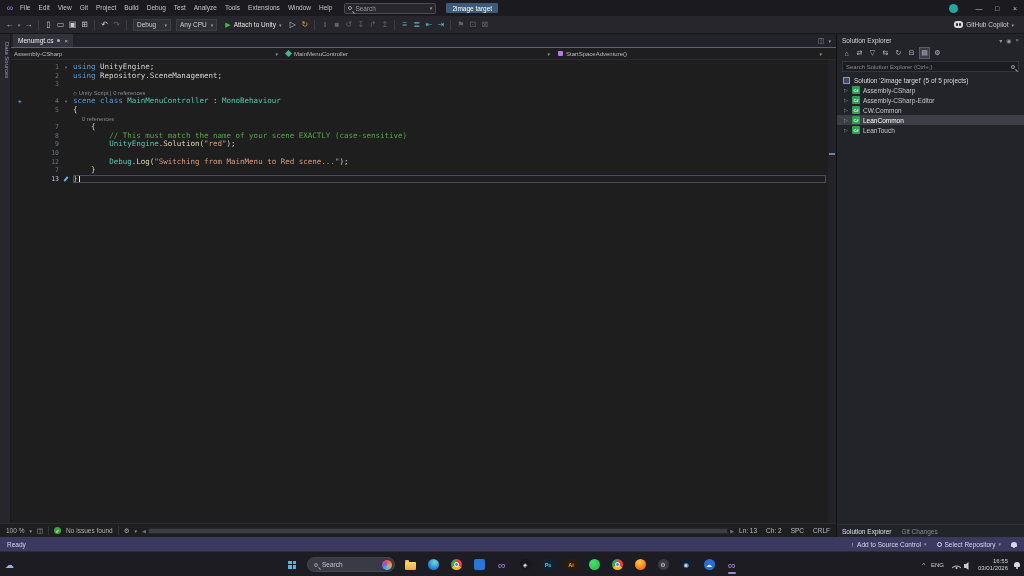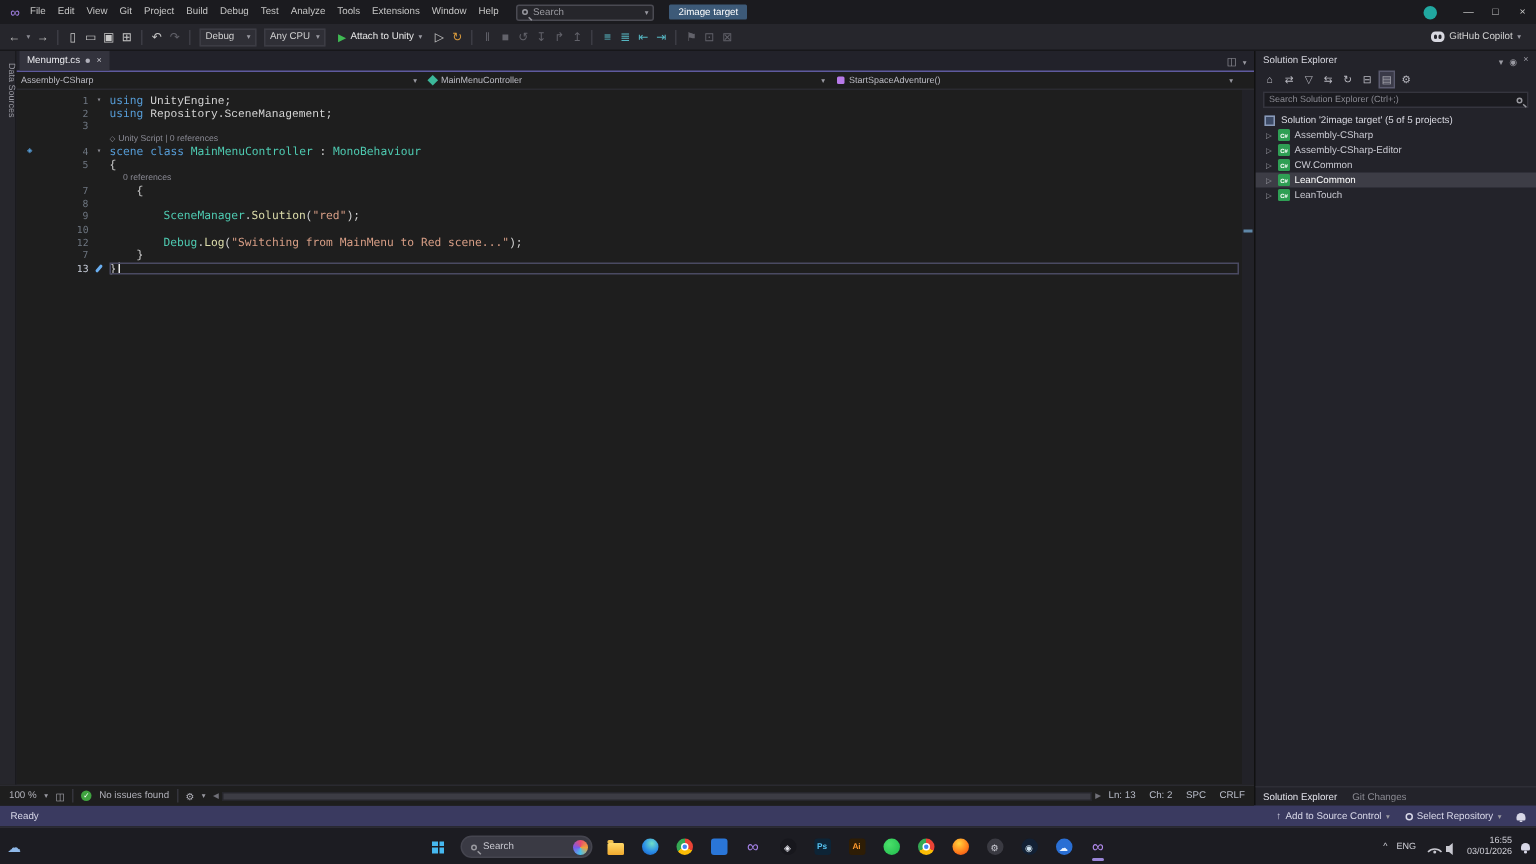--- a/index.html
+++ b/index.html
@@ -61,21 +61,21 @@
   
   #code{flex:1;position:relative;padding-top:3px;overflow:hidden;}
   .crow{display:flex;height:8.6px;line-height:8.6px;font-family:"DejaVu Sans Mono",monospace;font-size:7.5px;padding-left:11px;}
   .c-badge{width:22px;display:flex;align-items:center;flex:0 0 auto;}
   .badge-ic{color:#569cd6;font-size:6px;margin-left:7px;}
   .c-num{width:26px;text-align:right;color:#6e7681;font-size:6.5px;flex:0 0 auto;}
   .crow.current .c-num{color:#c6ccd8;}
   .c-fold{width:14px;color:#8a8a92;font-size:5px;display:flex;align-items:center;justify-content:center;flex:0 0 auto;}
   .c-code{flex:1;white-space:pre;margin-right:10px;}
   .crow.current .c-code{outline:1px solid #4a4a62;outline-offset:-1px;}
-  .kw{color:#569cd6;} .cls{color:#4ec9b0;} .mth{color:#dcdcaa;} .str{color:#d69d85;} .com{color:#57a64a;} .pl{color:#d4d4d4;font-family:Liberation Mono, monospace;}
+  .kw{color:#569cd6;} .cls{color:#4ec9b0;} .mth{color:#dcdcaa;} .str{color:#d69d85;} .com{color:#57a64a;} .pl{color:#d4d4d4;}
   .c-code.lens{font-family:"Liberation Sans",sans-serif;font-size:5.8px;color:#8a8a94;line-height:9px;}
   .lens-ic{margin-right:2px;font-size:5px;color:#8a8a94;}
   .caret{display:inline-block;width:1px;height:7px;background:#eaeaea;vertical-align:middle;margin-left:1px;}
   .sdriver{display:inline-block;width:2px;height:6px;background:#6aaef0;transform:rotate(40deg);border-radius:1px;}
   #vscroll{position:absolute;right:0;top:0;bottom:0;width:8px;background:#222228;}
   #vscroll .mark{position:absolute;left:1px;right:1px;top:20%;height:2px;background:#5f87a8;}
 
   
   #editor-status{height:14px;background:#1e1e1e;border-top:1px solid #2a2a30;display:flex;align-items:center;
     font-size:6.5px;color:#b0b0b8;padding:0 6px;gap:5px;flex:0 0 auto;}
@@ -316,27 +316,27 @@
             <div class="crow">
               <span class="c-badge"></span>
               <span class="c-num">7</span>
               <span class="c-fold"></span>
               <span class="c-code"><span class="pl">    {</span></span>
             </div>
             <div class="crow">
               <span class="c-badge"></span>
               <span class="c-num">8</span>
               <span class="c-fold"></span>
-              <span class="c-code"><span class="pl">        </span></span>
+              <span class="c-code"><span class="pl">        </span><span class="com">// This must match the name of your scene EXACTLY (case-sensitive)</span></span>
             </div>
             <div class="crow">
               <span class="c-badge"></span>
               <span class="c-num">9</span>
               <span class="c-fold"></span>
-              <span class="c-code"><span class="pl">        </span><span class="cls">SceneManager</span><span class="pl">.</span><span class="mth">Solution</span><span class="pl">(</span><span class="str">"red"</span><span class="pl">);</span></span>
+              <span class="c-code"><span class="pl">        </span><span class="cls">UnityEngine</span><span class="pl">.</span><span class="mth">Solution</span><span class="pl">(</span><span class="str">"red"</span><span class="pl">);</span></span>
             </div>
             <div class="crow">
               <span class="c-badge"></span>
               <span class="c-num">10</span>
               <span class="c-fold"></span>
               <span class="c-code"></span>
             </div>
             <div class="crow">
               <span class="c-badge"></span>
               <span class="c-num">12</span>

